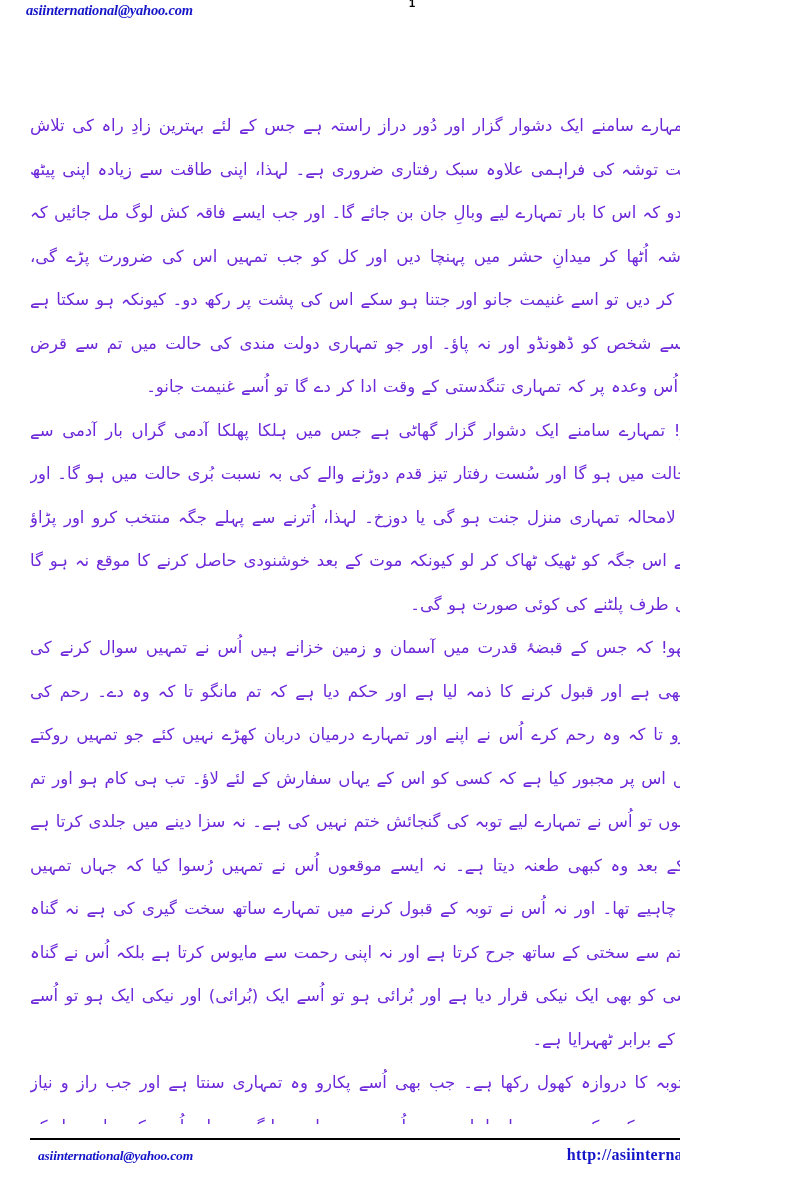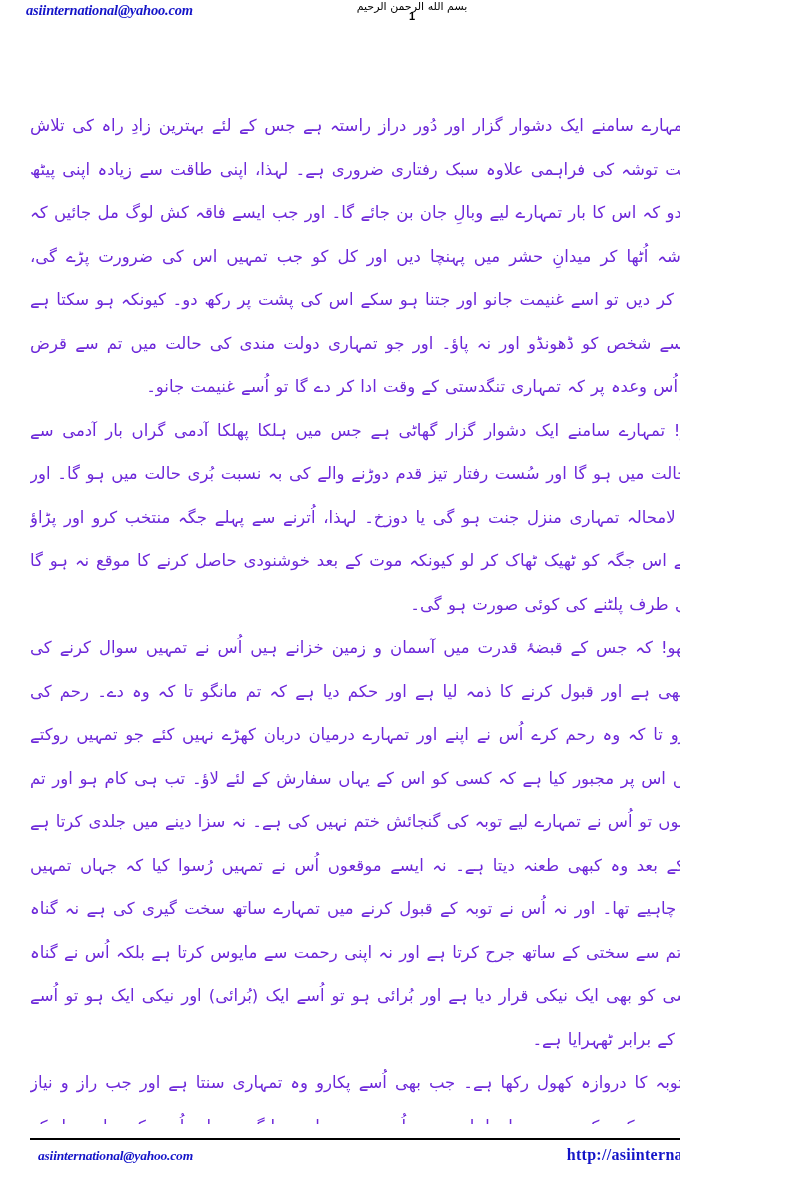--- a/index.html
+++ b/index.html
@@ -171,21 +171,20 @@
 </head>
 <body>
 
 <div class="page">
 
   <div class="page-header">
 
     <div class="header-email">asiinternational@yahoo.com</div>
 
     <div class="bismillah-block">
-      <span class="bismillah">بسم الله الرحمن الرحيم</span>
       <span class="page-number">1</span>
     </div>
 
 
     <div class="doc-date">3 Feb,2010</div>
   </div>
 
   <div class="body-area">
 
     <p class="para indent">دیکھو، تمہارے سامنے ایک دشوار گزار اور دُور دراز راستہ ہے جس کے لئے بہترین زادِ راہ کی تلاش اور بقدرِ کفایت توشہ کی فراہمی علاوہ سبک رفتاری ضروری ہے۔ لہذا، اپنی طاقت سے زیادہ اپنی پیٹھ پر بوجھ نہ لادو کہ اس کا بار تمہارے لیے وبالِ جان بن جائے گا۔ اور جب ایسے فاقہ کش لوگ مل جائیں کہ جو تمہارا توشہ اُٹھا کر میدانِ حشر میں پہنچا دیں اور کل کو جب تمہیں اس کی ضرورت پڑے گی، تمہارے حوالے کر دیں تو اسے غنیمت جانو اور جتنا ہو سکے اس کی پشت پر رکھ دو۔ کیونکہ ہو سکتا ہے کہ پھر تم ایسے شخص کو ڈھونڈو اور نہ پاؤ۔ اور جو تمہاری دولت مندی کی حالت میں تم سے قرض مانگ رہا ہے اُس وعدہ پر کہ تمہاری تنگدستی کے وقت ادا کر دے گا تو اُسے غنیمت جانو۔</p>

